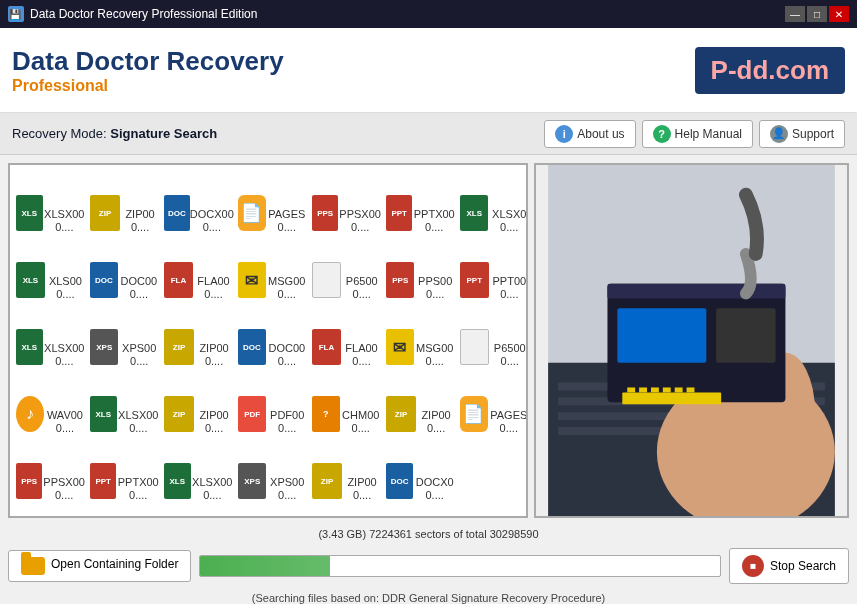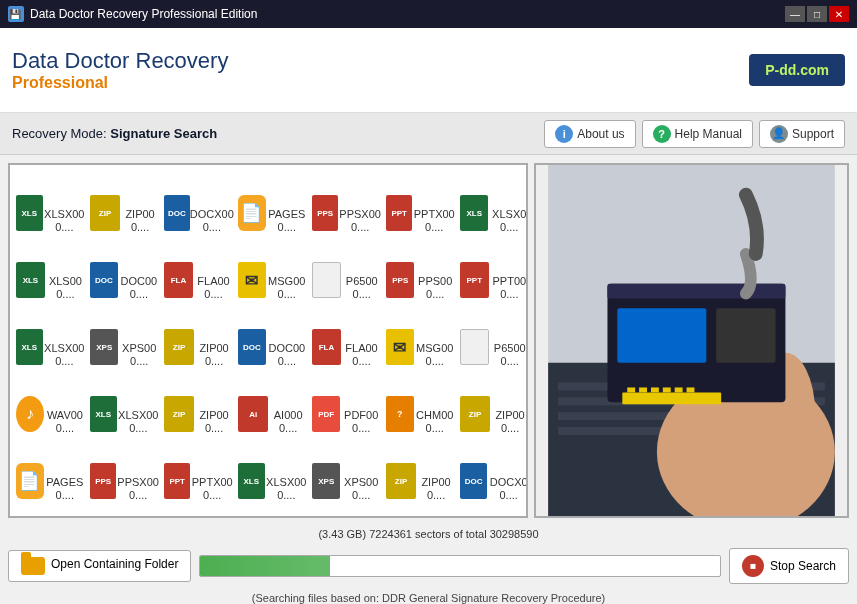--- a/index.html
+++ b/index.html
@@ -26,26 +26,26 @@
     #header {
       background: white;
       padding: 8px 12px;
       display: flex;
       align-items: center;
       justify-content: space-between;
       border-bottom: 1px solid #ddd;
       height: 85px;
     }
     #logo { display: flex; flex-direction: column; }
-    #logo .logo-title { font-size: 22px; font-weight: normal; color: #1a3a6e; }
+    #logo .logo-title { font-size: 26px; font-weight: bold; color: #1a3a6e; }
     #logo .logo-subtitle { font-size: 16px; color: #e67e00; font-weight: bold; }
     #brand-badge {
       background: #1a3a6e;
-      color: #bef264;
-      font-size: 14px;
+      color: #fca5a5;
+      font-size: 26px;
       font-weight: bold;
       padding: 8px 16px;
       border-radius: 4px;
     }
 
     
     #toolbar {
       background: #e8e8e8;
       border-bottom: 1px solid #ccc;
       padding: 6px 12px;
@@ -355,24 +355,20 @@
         </div>
         <div class="file-item">
           <div class="file-icon" style="background: rgb(30, 110, 58); color: white; width: 36px; height: 36px; display: flex; align-items: center; justify-content: center; border-radius: 2px; font-size: 8px; font-weight: bold; margin-bottom: 3px;">XLS</div>
           <div class="file-label">XLSX000....</div>
         </div>
         <div class="file-item">
           <div class="file-icon" style="background: rgb(200, 168, 0); color: white; width: 36px; height: 36px; display: flex; align-items: center; justify-content: center; border-radius: 2px; font-size: 8px; font-weight: bold; margin-bottom: 3px;">ZIP</div>
           <div class="file-label">ZIP000....</div>
         </div>
         <div class="file-item">
-          <div class="file-icon" style="background: rgb(192, 57, 43); color: white; width: 36px; height: 36px; display: flex; align-items: center; justify-content: center; border-radius: 2px; font-size: 8px; font-weight: bold; margin-bottom: 3px;">Ai</div>
-          <div class="file-label">AI0000....</div>
-        </div>
-        <div class="file-item">
           <div class="file-icon" style="background: rgb(231, 76, 60); color: white; width: 36px; height: 36px; display: flex; align-items: center; justify-content: center; border-radius: 2px; font-size: 8px; font-weight: bold; margin-bottom: 3px;">PDF</div>
           <div class="file-label">PDF000....</div>
         </div>
         <div class="file-item">
           <div class="file-icon" style="background: rgb(230, 126, 0); color: white; width: 36px; height: 36px; display: flex; align-items: center; justify-content: center; border-radius: 2px; font-size: 9px; font-weight: bold; margin-bottom: 3px;">?</div>
           <div class="file-label">CHM000....</div>
         </div>
         <div class="file-item">
           <div class="file-icon" style="background: rgb(200, 168, 0); color: white; width: 36px; height: 36px; display: flex; align-items: center; justify-content: center; border-radius: 2px; font-size: 8px; font-weight: bold; margin-bottom: 3px;">ZIP</div>
           <div class="file-label">ZIP000....</div>

